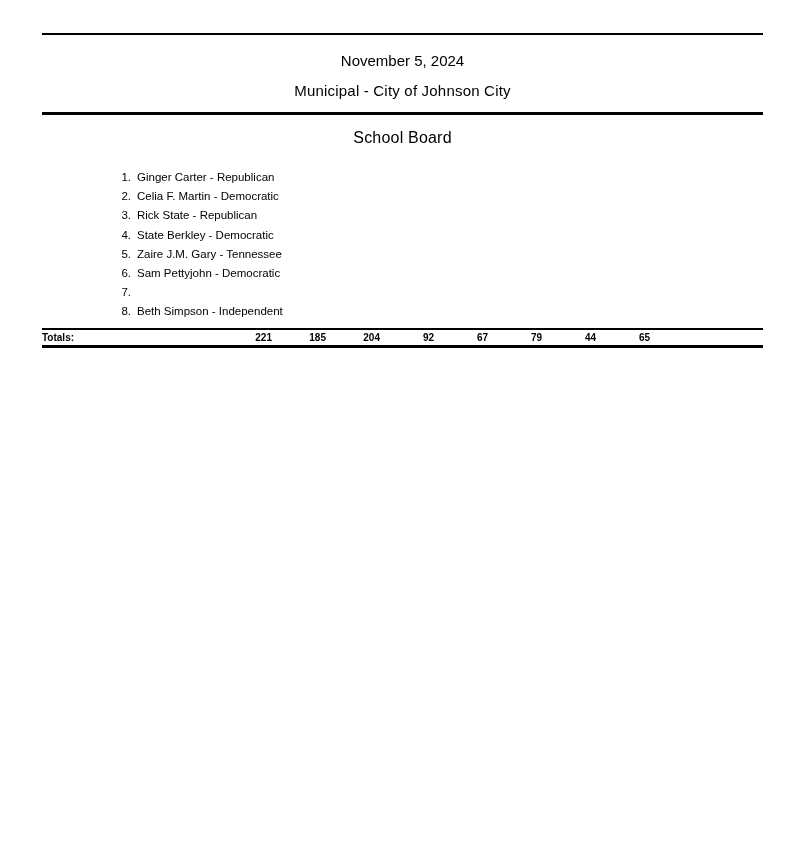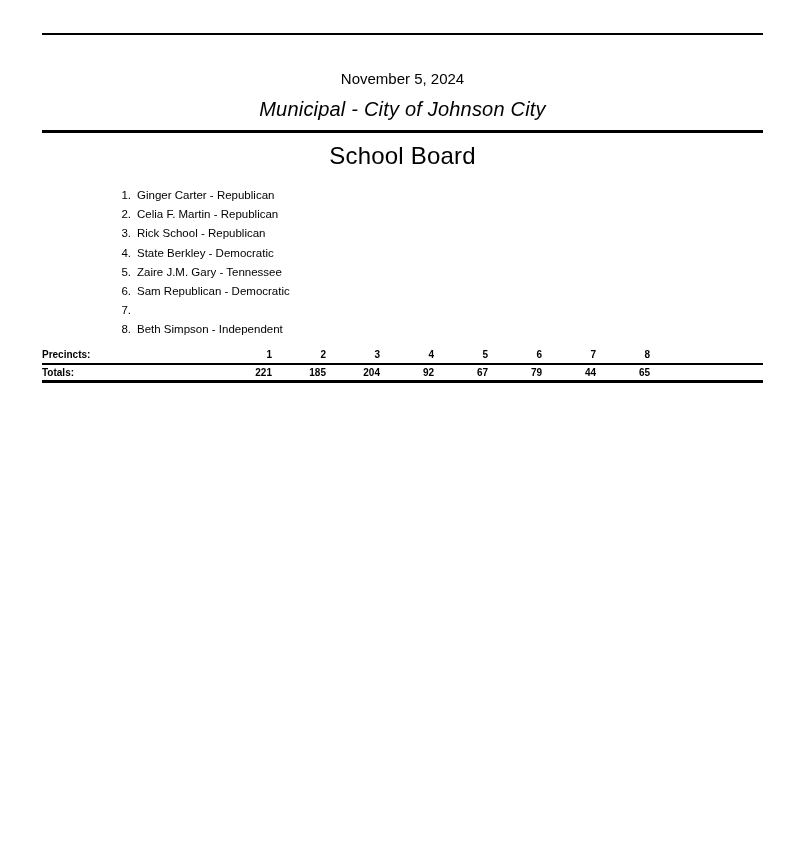--- a/index.html
+++ b/index.html
@@ -34,31 +34,30 @@
     text-align: center;
   }
   .title-main {
     font-size: 21px;
     line-height: 25px;
     letter-spacing: 0.3px;
   }
   .title-date {
     font-size: 15px;
     line-height: 20px;
-    margin-top: 24px;
+    margin-top: 6px;
   }
   .title-sub {
-    font-size: 20px;
+    font-size: 15px;
     line-height: 24px;
     margin-top: 8px;
     letter-spacing: 0.2px;
-    font-style: italic;
   }
   .contest-title {
-    font-size: 24px;
+    font-size: 16px;
     font-weight: normal;
     text-align: center;
     margin: 11px 0 0 0;
     line-height: 24px;
     letter-spacing: 0.2px;
   }
   
   .candidates {
     list-style: none;
     margin: 18px 0 0 0;
@@ -121,37 +120,37 @@
 
     <h2 class="contest-title">School Board</h2>
 
     <ol class="candidates">
       <li class="candidate">
         <span class="num">1.</span>
         <span class="name">Ginger Carter - Republican</span>
       </li>
       <li class="candidate">
         <span class="num">2.</span>
-        <span class="name">Celia F. Martin - Republican</span>
+        <span class="name">Celia F. Martin - Democratic</span>
       </li>
       <li class="candidate">
         <span class="num">3.</span>
-        <span class="name">Rick School - Republican</span>
+        <span class="name">Rick State - Republican</span>
       </li>
       <li class="candidate">
         <span class="num">4.</span>
         <span class="name">State Berkley - Democratic</span>
       </li>
       <li class="candidate">
         <span class="num">5.</span>
         <span class="name">Zaire J.M. Gary - Tennessee</span>
       </li>
       <li class="candidate">
         <span class="num">6.</span>
-        <span class="name">Sam Republican - Democratic</span>
+        <span class="name">Sam Pettyjohn - Democratic</span>
       </li>
       <li class="candidate">
         <span class="num">7.</span>
       </li>
       <li class="candidate">
         <span class="num">8.</span>
         <span class="name">Beth Simpson - Independent</span>
       </li>
     </ol>
 
@@ -162,32 +161,20 @@
           <col style="width:54px">
           <col style="width:54px">
           <col style="width:54px">
         <col style="width:54px">
           <col style="width:54px">
           <col style="width:54px">
           <col style="width:54px">
         <col style="width:113px">
       </colgroup>
       <tbody>
-        <tr class="row-precincts">
-          <td class="rowlabel">Precincts:</td>
-          <td class="val">1</td>
-          <td class="val">2</td>
-          <td class="val">3</td>
-          <td class="val">4</td>
-          <td class="val">5</td>
-          <td class="val">6</td>
-          <td class="val">7</td>
-          <td class="val">8</td>
-          <td></td>
-        </tr>
         <tr class="row-totals">
           <td class="rowlabel">Totals:</td>
           <td class="val">221</td>
           <td class="val">185</td>
           <td class="val">204</td>
           <td class="val">92</td>
           <td class="val">67</td>
           <td class="val">79</td>
           <td class="val">44</td>
           <td class="val">65</td>

